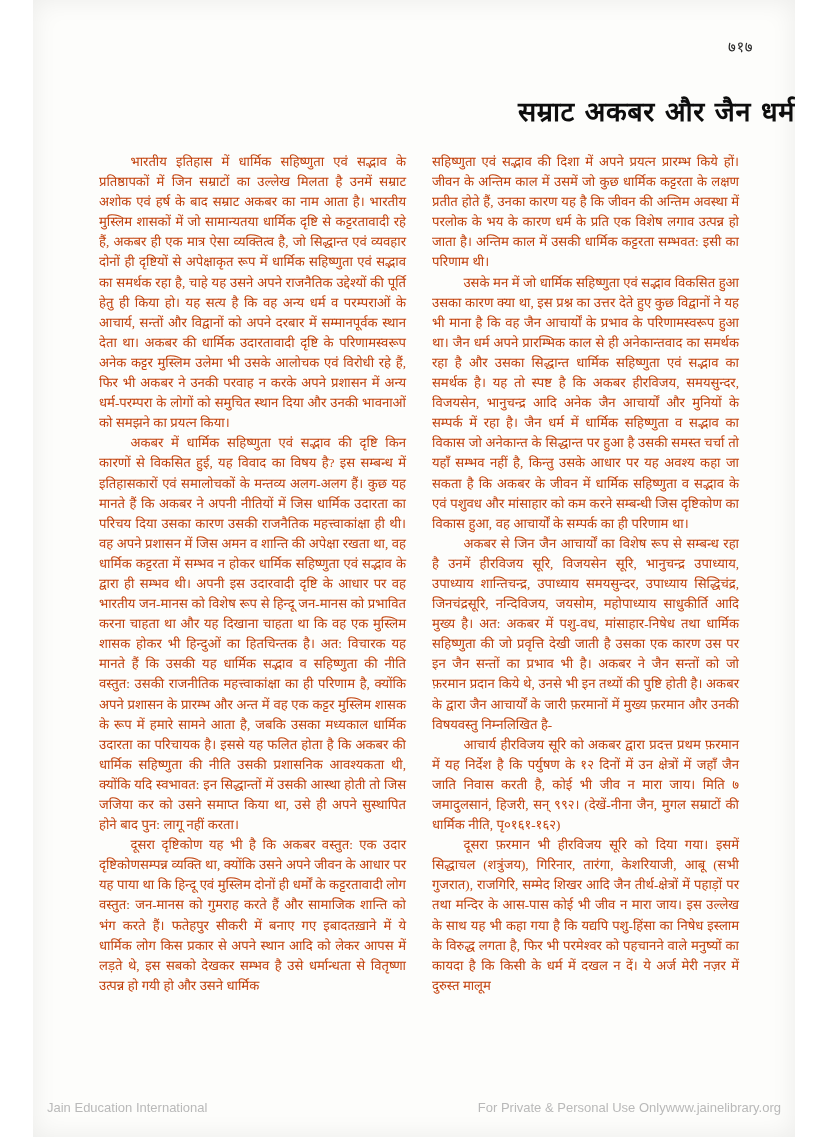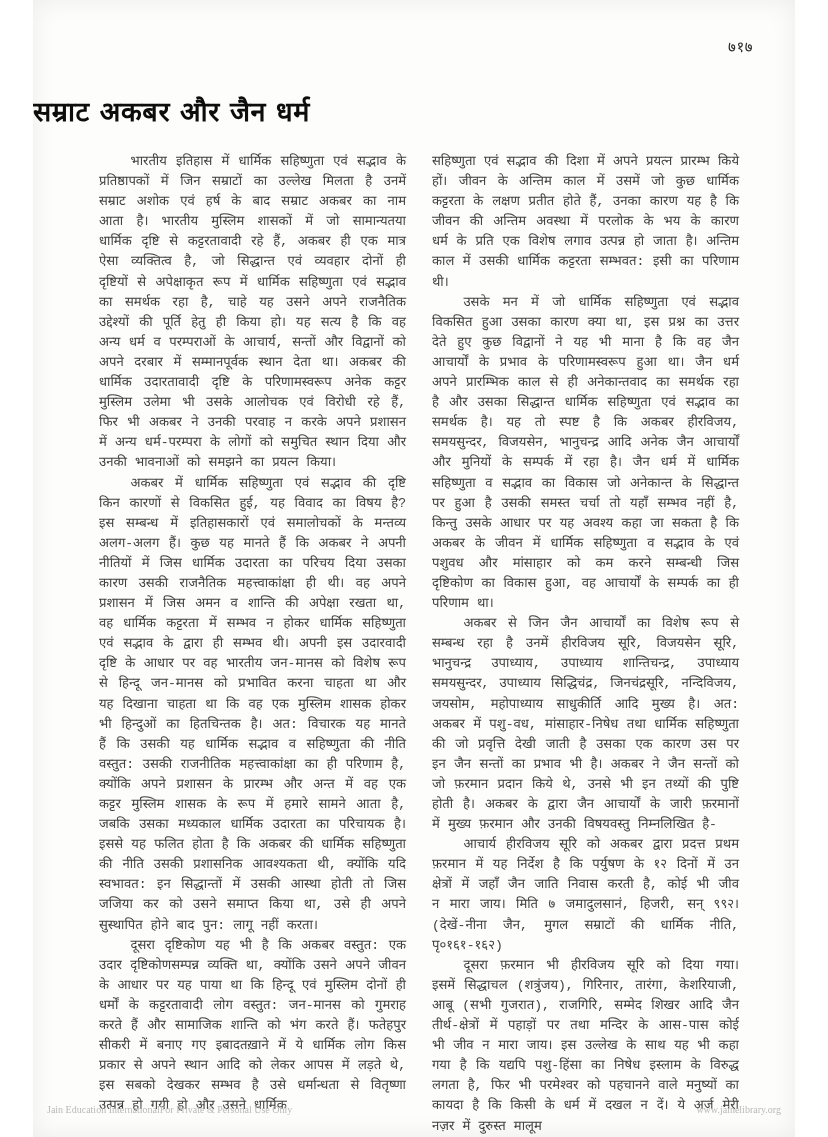--- a/index.html
+++ b/index.html
@@ -36,70 +36,70 @@
     font-family: "DejaVu Sans", sans-serif;
     font-size: 15px;
     color: #2b2b2b;
     letter-spacing: 0.5px;
   }
   .doc-title {
     position: absolute;
     top: 74px;
     left: 0;
     right: 0;
-    text-align: left;
+    text-align: right;
     font-family: "DejaVu Sans", sans-serif;
     font-size: 27px;
     font-weight: bold;
     color: #0d0d0d;
     letter-spacing: 0.6px;
   }
   .columns {
     position: absolute;
     top: 152px;
     left: 66px;
     right: 56px;
     bottom: 96px;
     display: flex;
     gap: 26px;
   }
   .column {
     flex: 1 1 0;
     min-width: 0;
   }
   .para {
-    font-family: Liberation Mono, monospace;
+    font-family: Liberation Serif, serif;
     font-size: 13.1px;
     line-height: 20.1px;
     text-align: justify;
     text-align-last: left;
     margin: 0 0 0 0;
     text-indent: 2.4em;
-    color: #404040;
+    color: #c2410c;
     word-spacing: 0.02em;
     -webkit-font-smoothing: none;
   }
   .para.no-indent {
     text-indent: 0;
   }
   .footer {
     position: absolute;
     left: 14px;
     right: 14px;
     bottom: 22px;
     display: flex;
     align-items: center;
     justify-content: space-between;
-    font-family: Liberation Serif, serif;
-    font-size: 10px;
+    font-family: Liberation Sans, sans-serif;
+    font-size: 13px;
     color: #b9b9b9;
   }
   .footer-center {
     flex: 1 1 auto;
-    text-align: left;
+    text-align: right;
   }
   .footer-left { flex: 0 0 auto; text-align: left; }
   .footer-right { flex: 0 0 auto; }
 </style>
 </head>
 <body>
 
 <div id="page">
 
   <div class="page-number">७१७</div>

